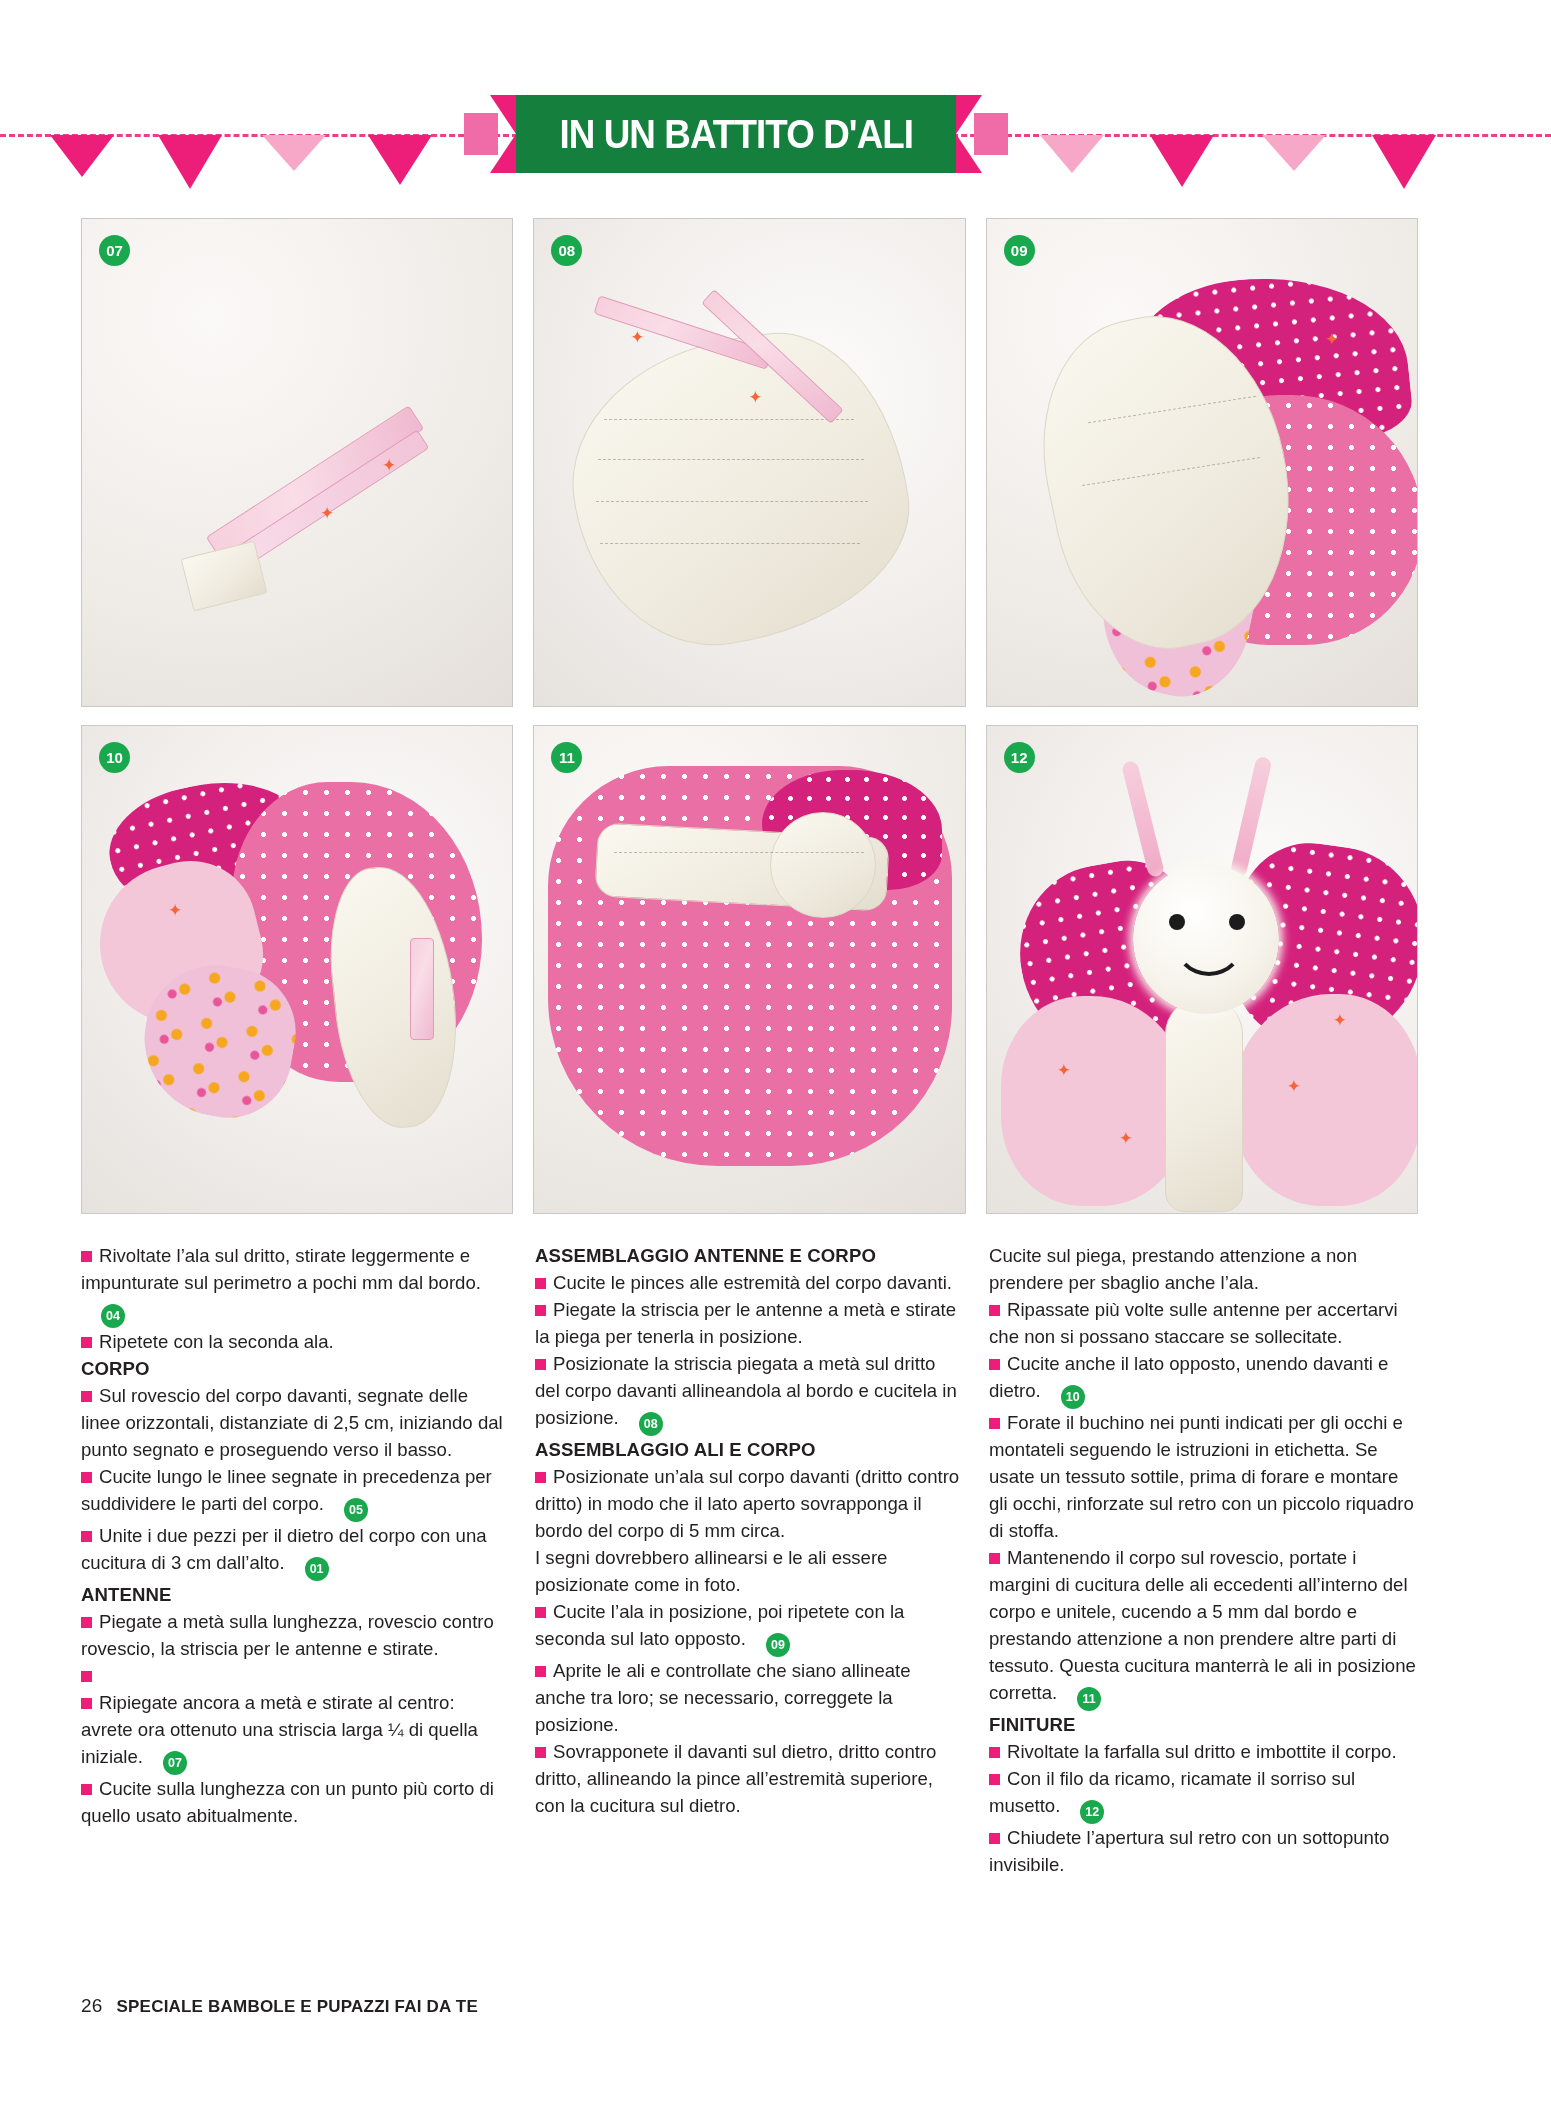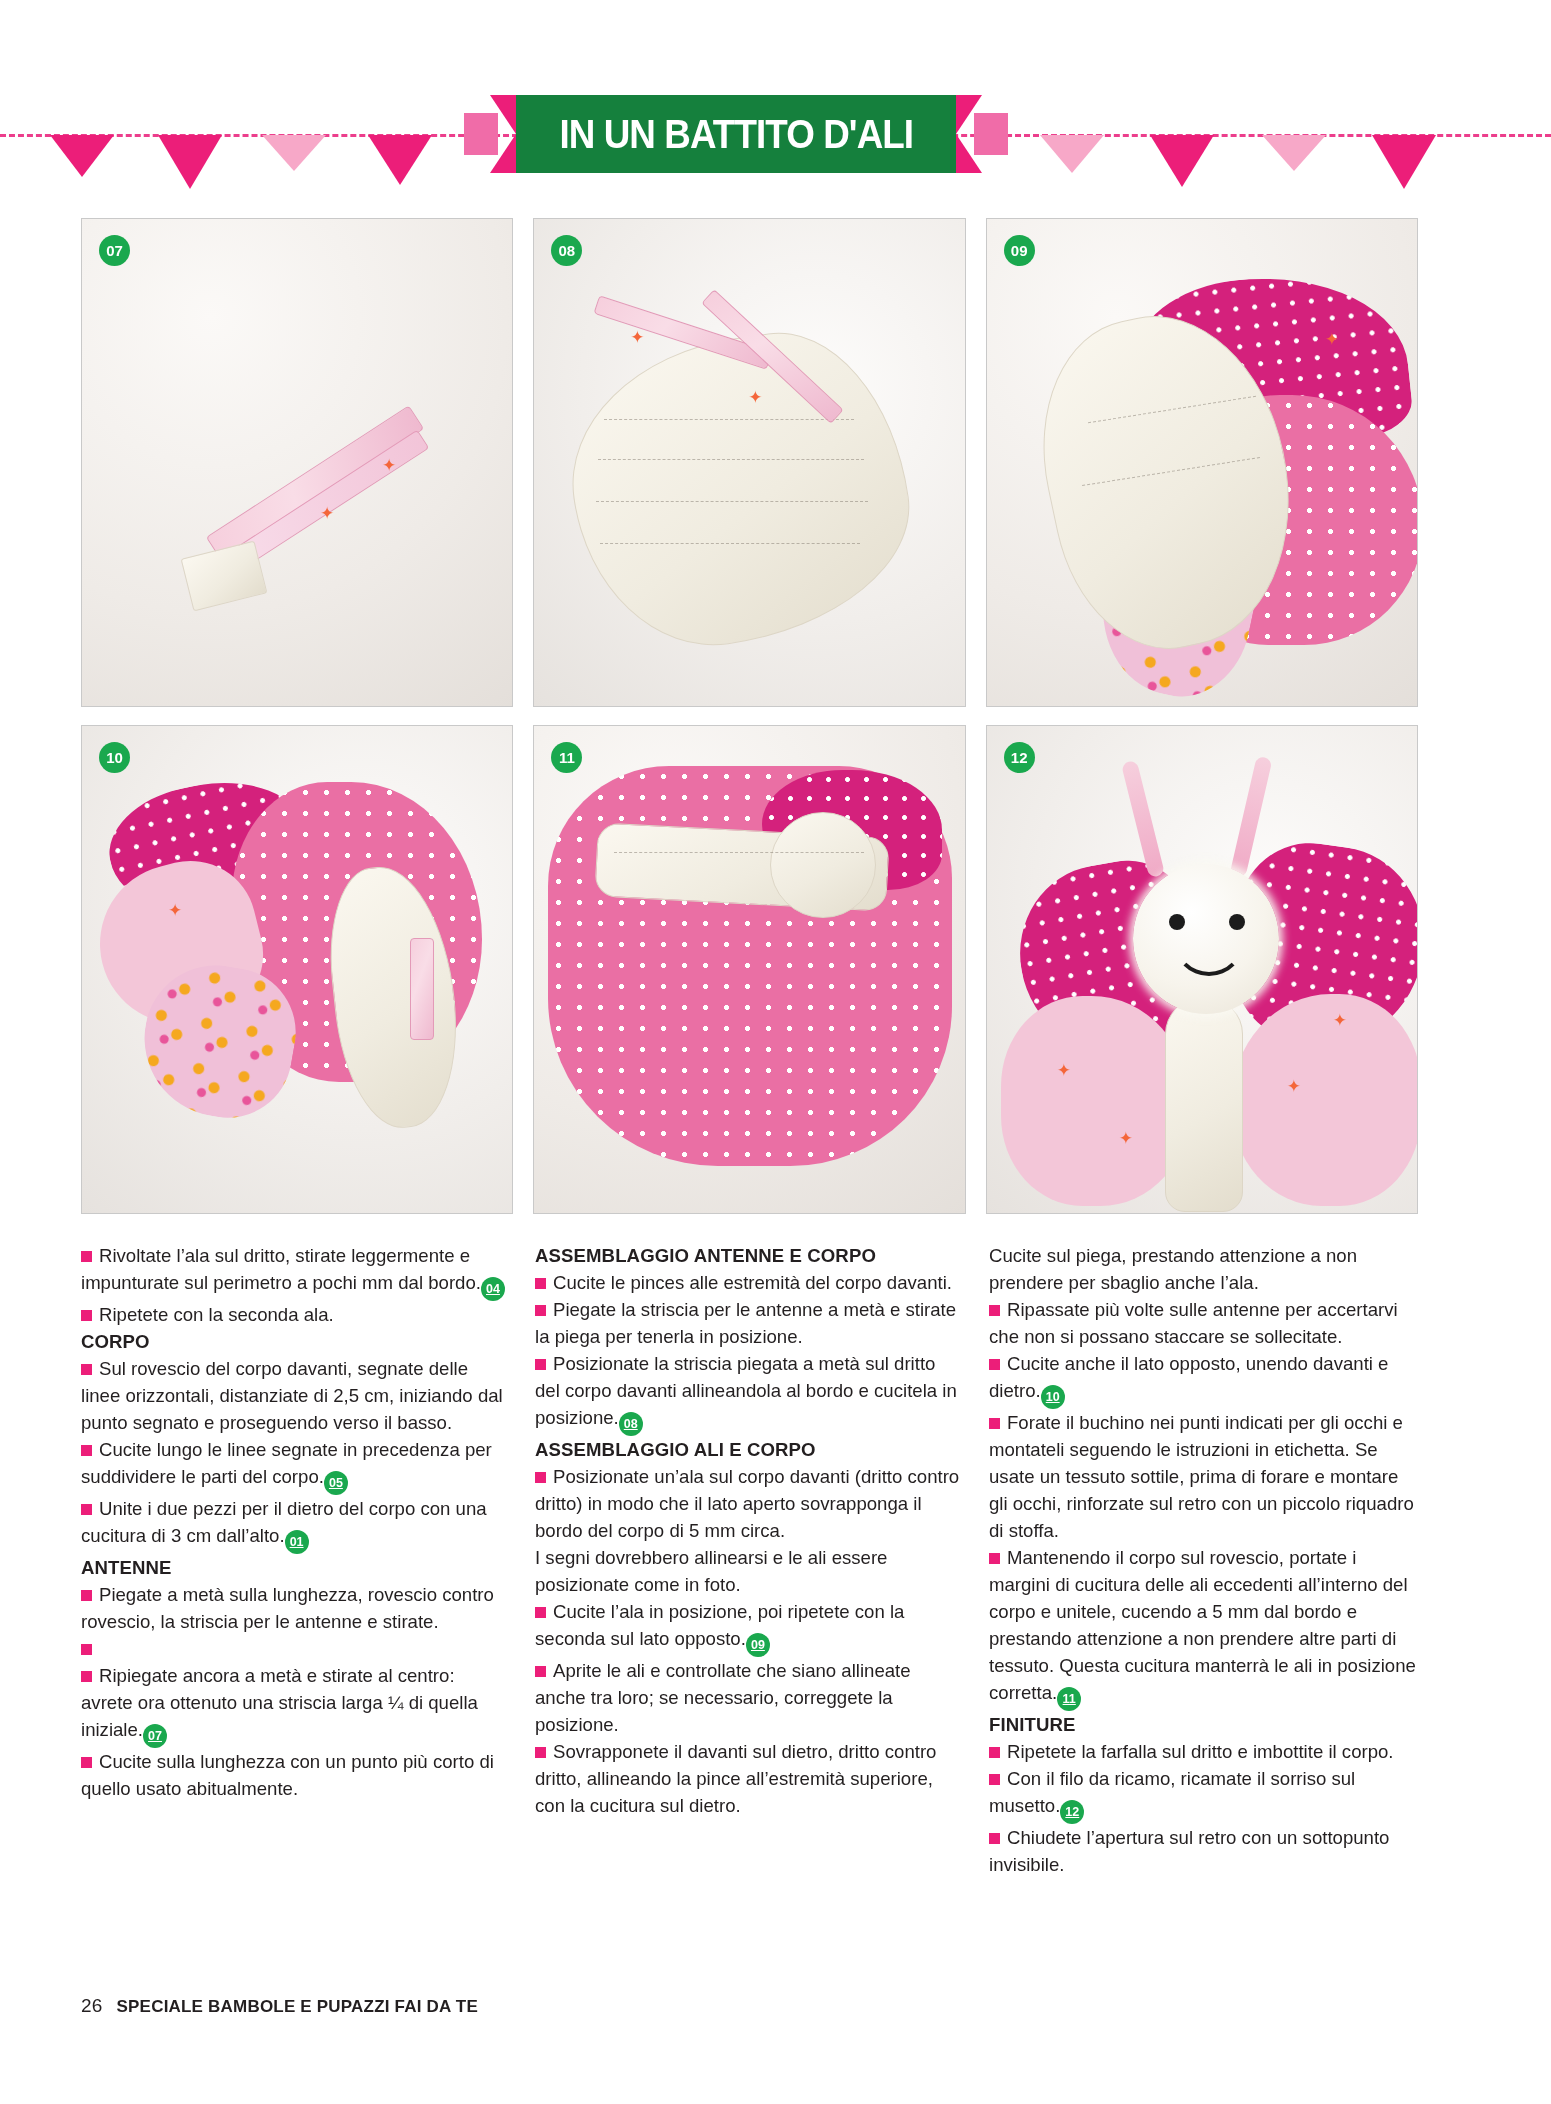--- a/index.html
+++ b/index.html
@@ -161,23 +161,22 @@
   .head {
     font-weight:bold; margin:25px 0 5px 0; letter-spacing:.1px;
   }
   .head.first { margin-top:0; }
   .stepref {
     display:inline-block;
     width:24px; height:24px; border-radius:50%;
     background:#1aa84e; color:#fff;
     font-size:12.5px; font-weight:bold;
     line-height:24px; text-align:center;
-    vertical-align:-4px; margin-left:0;
+    vertical-align:-4px; margin-left:20px;
     font-family:"Liberation Sans", sans-serif;
-    text-decoration:underline;
   }
 
   
   .footer {
     position:absolute; left:81px; top:1995px;
     font-size:17px; font-weight:bold; letter-spacing:.2px;
     display:flex; align-items:flex-end; gap:14px;
   }
   .footer .pnum { font-weight:normal; font-size:19px; }
 </style>
@@ -364,21 +363,21 @@
       <span class="bullet"></span><span>Cucite anche il lato opposto, unendo davanti e dietro.</span><span class="stepref">10</span>
     </p>
     <p class="para">
       <span class="bullet"></span><span>Forate il buchino nei punti indicati per gli occhi e montateli seguendo le istruzioni in etichetta. Se usate un tessuto sottile, prima di forare e montare gli occhi, rinforzate sul retro con un piccolo riquadro di stoffa.</span>
     </p>
     <p class="para">
       <span class="bullet"></span><span>Mantenendo il corpo sul rovescio, portate i margini di cucitura delle ali eccedenti all’interno del corpo e unitele, cucendo a 5 mm dal bordo e prestando attenzione a non prendere altre parti di tessuto. Questa cucitura manterrà le ali in posizione corretta.</span><span class="stepref">11</span>
     </p>
     <p class="head">FINITURE</p>
     <p class="para">
-      <span class="bullet"></span><span>Ripetete la farfalla sul dritto e imbottite il corpo.</span>
+      <span class="bullet"></span><span>Rivoltate la farfalla sul dritto e imbottite il corpo.</span>
     </p>
     <p class="para">
       <span class="bullet"></span><span>Con il filo da ricamo, ricamate il sorriso sul musetto.</span><span class="stepref">12</span>
     </p>
     <p class="para">
       <span class="bullet"></span><span>Chiudete l’apertura sul retro con un sottopunto invisibile.</span>
     </p>
   </div>
 
 </div>

